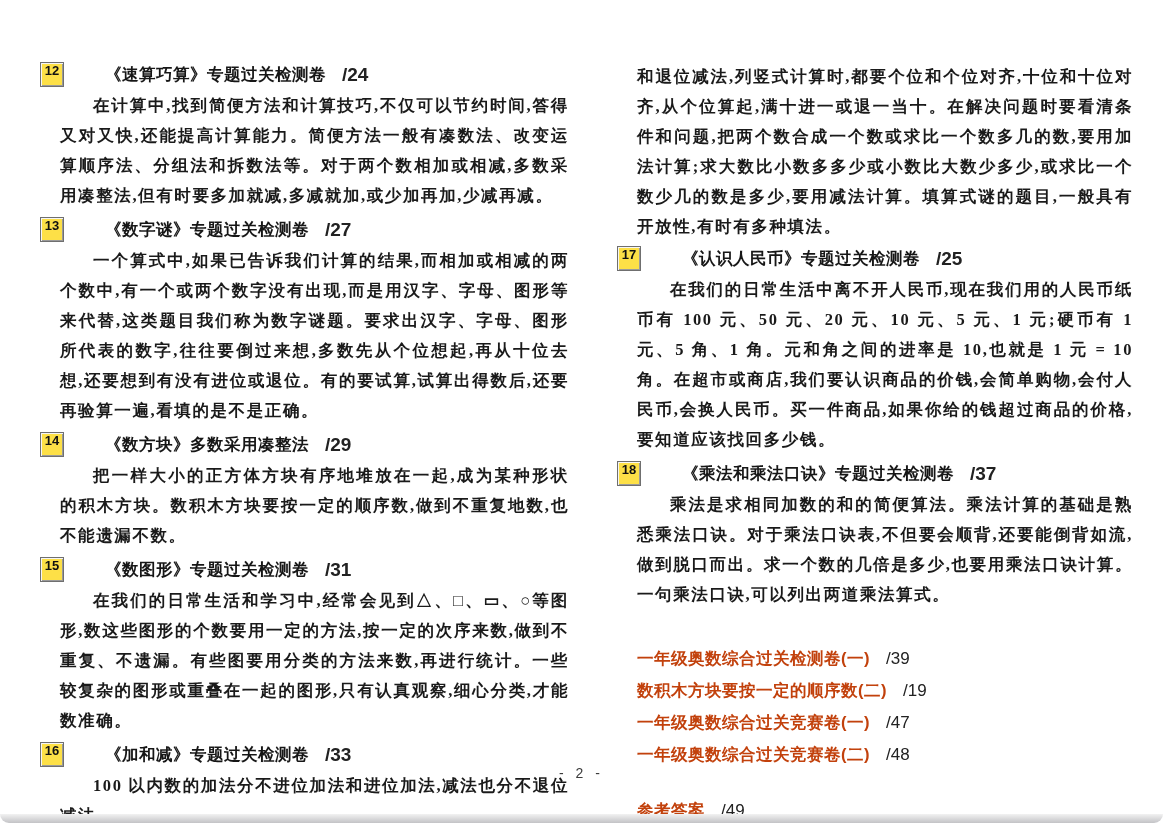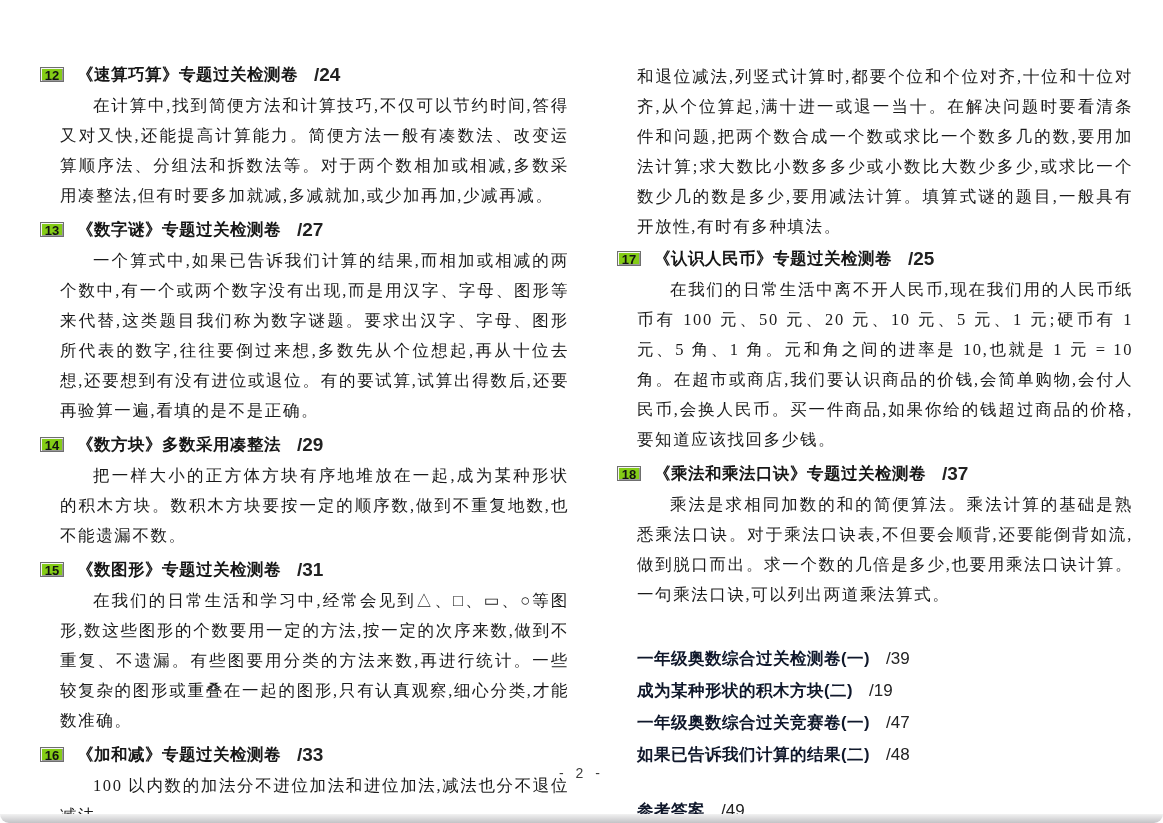--- a/index.html
+++ b/index.html
@@ -37,70 +37,72 @@
 
   .entry { margin-bottom: 2px; }
   .entry-head {
     display: flex;
     align-items: center;
     height: 33px;
     font-family: "Liberation Sans", sans-serif;
   }
   .badge {
     min-width: 24px;
-    height: 15px;
+    height: 25px;
     padding: 0 2px;
-    background: #84cc16;
+    background: #fde047;
     border: 1px solid #6f6f6f;
     box-shadow: inset 1px 1px 0 #f5f5f5, inset -1px -1px 0 #9a9a9a;
     color: #111;
     font-size: 13px;
     font-weight: bold;
     line-height: 16px;
     text-align: center;
     margin-right: 13px;
     flex: 0 0 auto;
   }
   .entry-title {
     font-size: 16.5px;
     font-weight: bold;
     letter-spacing: 0.5px;
     color: #161616;
     white-space: nowrap;
+    margin-left: 28px;
   }
   .entry-page {
     font-size: 19px;
     font-weight: bold;
     color: #222;
     margin-left: 16px;
   }
   .entry-desc {
     font-size: 16.5px;
     line-height: 30px;
     letter-spacing: 1.6px;
     text-align: justify;
     text-indent: 2em;
     color: #1a1a1a;
     margin-left: 20px;
     margin-right: 2px;
+    font-weight: bold;
   }
   .entry-desc.no-indent { text-indent: 0; margin-left: 20px; }
 
   .summary-list { margin-top: 38px; margin-left: 20px; }
   .summary-item {
     display: flex;
     align-items: baseline;
     height: 32px;
     font-family: "Liberation Sans", sans-serif;
   }
   .summary-title {
     font-size: 16.5px;
     font-weight: bold;
     letter-spacing: 0.5px;
-    color: #0f172a;
+    color: #c2410c;
     white-space: nowrap;
   }
   .summary-page {
     font-size: 17px;
     color: #222;
     margin-left: 16px;
   }
   .answers-row { margin-top: 24px; }
 
   .footer {
@@ -190,29 +192,29 @@
         </div>
         <p class="entry-desc">乘法是求相同加数的和的简便算法。乘法计算的基础是熟悉乘法口诀。对于乘法口诀表,不但要会顺背,还要能倒背如流,做到脱口而出。求一个数的几倍是多少,也要用乘法口诀计算。一句乘法口诀,可以列出两道乘法算式。</p>
       </div>
 
       <div class="summary-list">
         <div class="summary-item">
           <span class="summary-title">一年级奥数综合过关检测卷(一)</span>
           <span class="summary-page">/39</span>
         </div>
         <div class="summary-item">
-          <span class="summary-title">成为某种形状的积木方块(二)</span>
+          <span class="summary-title">数积木方块要按一定的顺序数(二)</span>
           <span class="summary-page">/19</span>
         </div>
         <div class="summary-item">
           <span class="summary-title">一年级奥数综合过关竞赛卷(一)</span>
           <span class="summary-page">/47</span>
         </div>
         <div class="summary-item">
-          <span class="summary-title">如果已告诉我们计算的结果(二)</span>
+          <span class="summary-title">一年级奥数综合过关竞赛卷(二)</span>
           <span class="summary-page">/48</span>
         </div>
 
         <div class="summary-item answers-row">
           <span class="summary-title">参考答案</span>
           <span class="summary-page">/49</span>
         </div>
       </div>
 
     </div>

